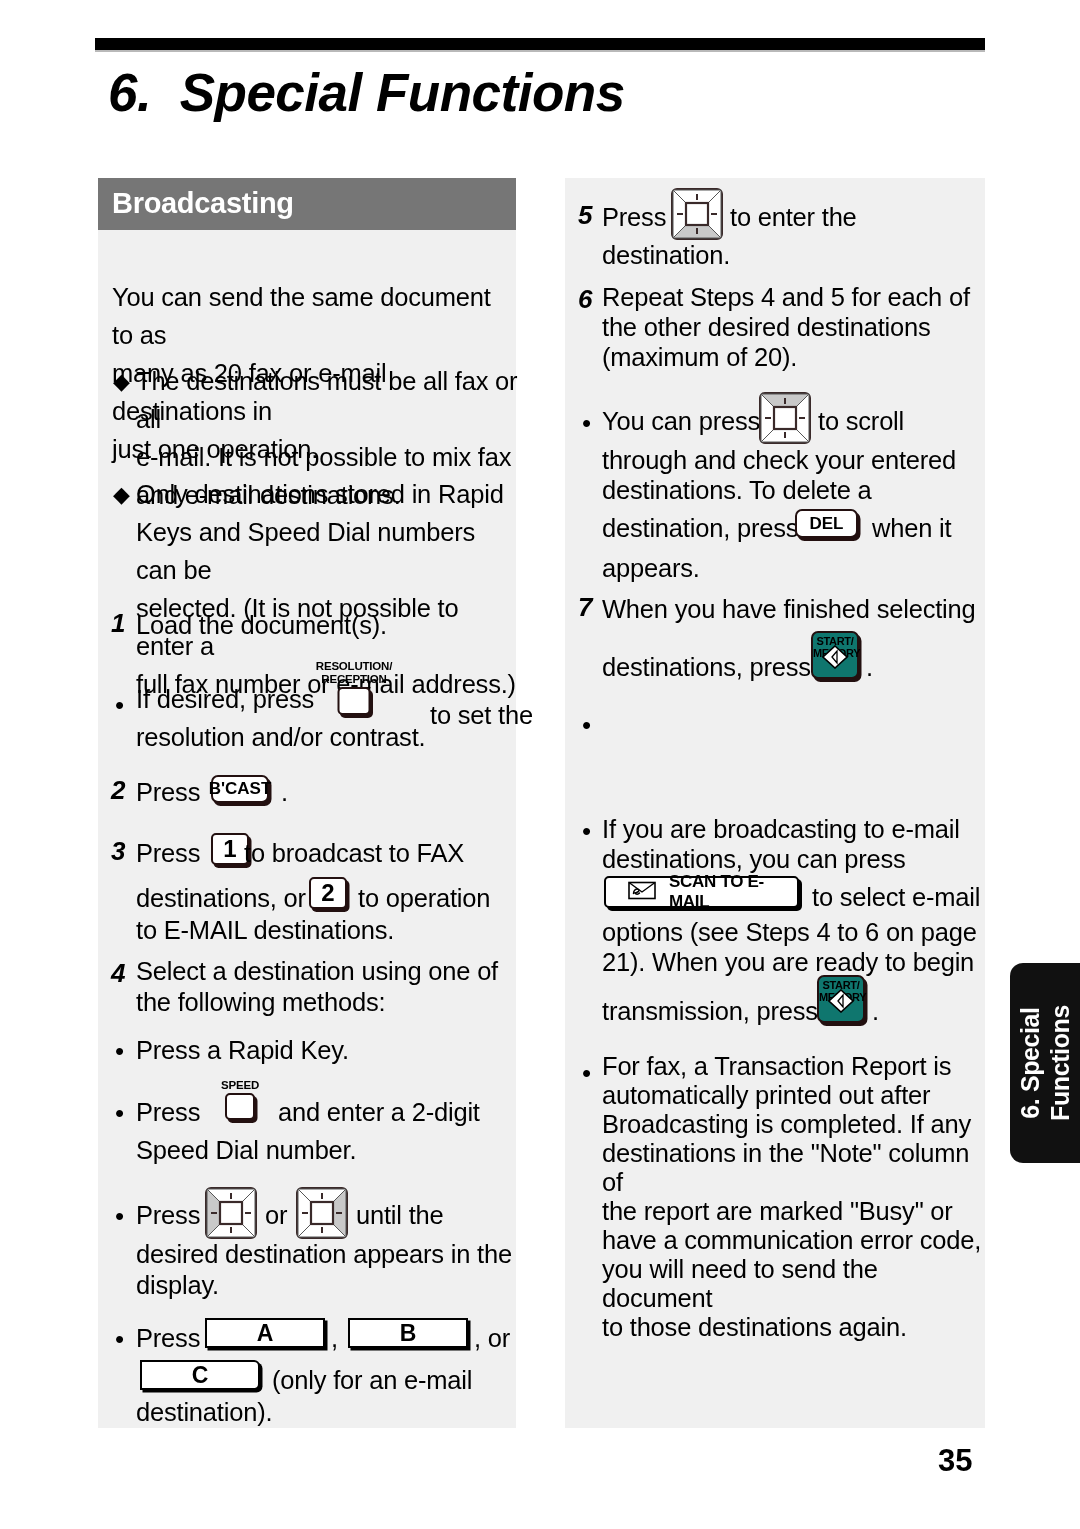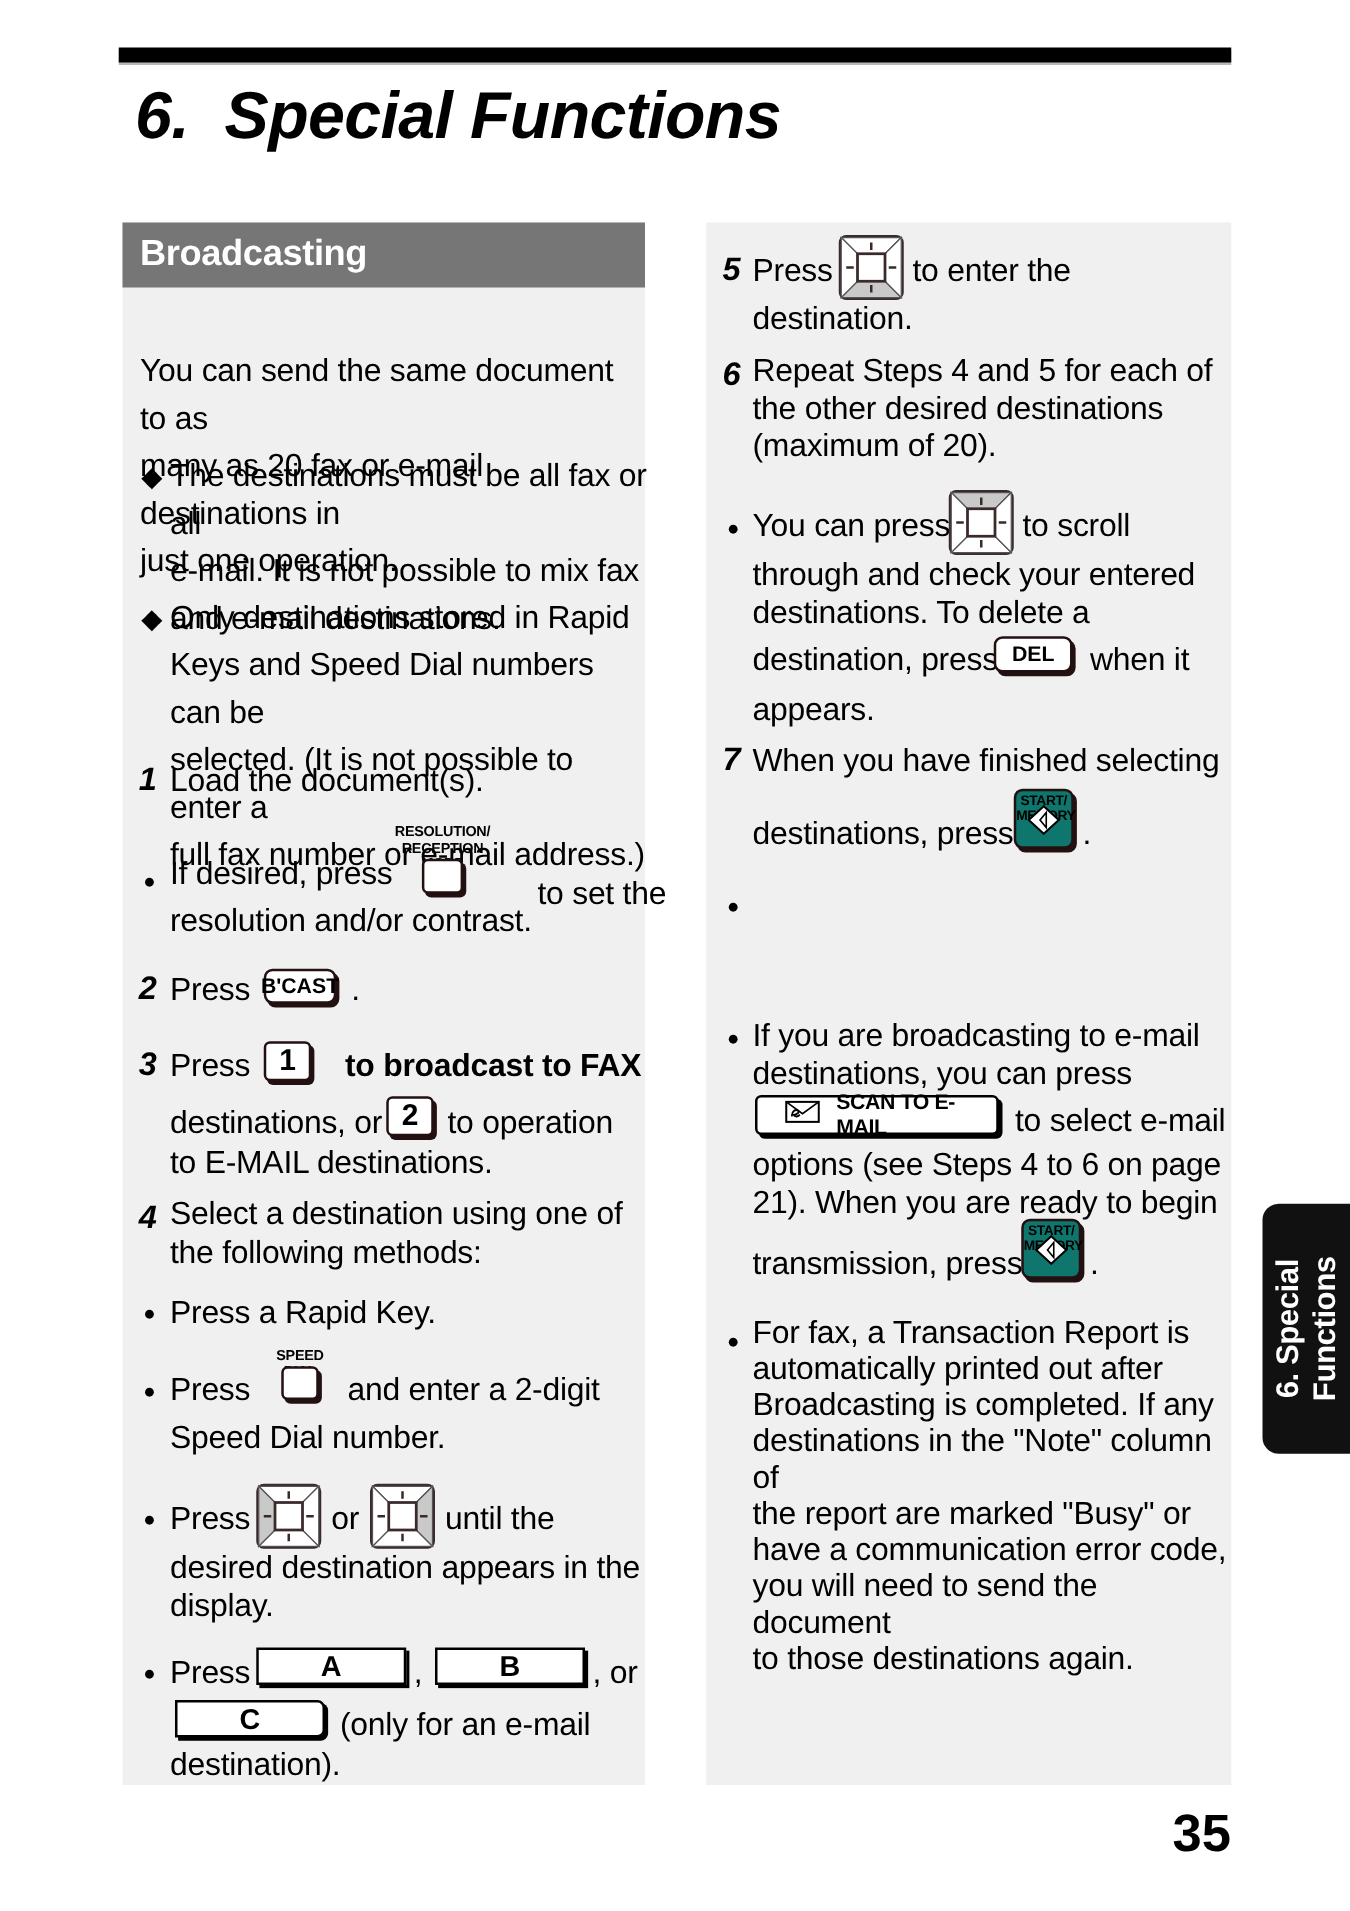--- a/index.html
+++ b/index.html
@@ -166,21 +166,21 @@
     font-size:25px;font-weight:bold;
     line-height:30px;
     text-align:center;
     white-space:pre-line;
     letter-spacing:-0.4px;
   }
 
   
   .page-num{
     position:absolute;left:938px;top:1443px;
-    font-size:42px;font-weight:bold;
+    font-size:31px;font-weight:bold;
   }
 </style>
 </head>
 <body>
 
 <div class="page">
 
   <div class="top-rule"></div>
 
   <div class="chapter-title">6.  Special Functions</div>
@@ -221,21 +221,21 @@
   <div class="tb" style="left:136px;top:718px;">resolution and/or contrast.</div>
 
   <div class="num" style="left:111px;top:775px;">2</div>
   <div class="tb" style="left:136px;top:773px;">Press</div>
   <div class="key" style="left:211px;top:775px;width:58px;height:28px;font-size:17px;">B'CAST</div>
   <div class="tb" style="left:281px;top:773px;">.</div>
 
   <div class="num" style="left:111px;top:836px;">3</div>
   <div class="tb" style="left:136px;top:834px;">Press</div>
   <div class="key sq" style="left:211px;top:833px;width:38px;height:32px;font-size:24px;">1</div>
-  <div class="tb" style="left:276px;top:834px;font-weight:bold;">to broadcast to FAX</div>
+  <div class="tb" style="left:244px;top:834px;">to broadcast to FAX</div>
 
   <div class="tb" style="left:136px;top:879px;">destinations, or</div>
   <div class="key sq" style="left:309px;top:877px;width:38px;height:32px;font-size:24px;">2</div>
   <div class="tb" style="left:358px;top:879px;">to operation</div>
   <div class="tb" style="left:136px;top:911px;">to E-MAIL destinations.</div>
 
   <div class="num" style="left:111px;top:958px;">4</div>
   <div class="tb" style="left:136px;top:956px;width:380px;line-height:31px;">Select a destination using one of
 the following methods:</div>
 

